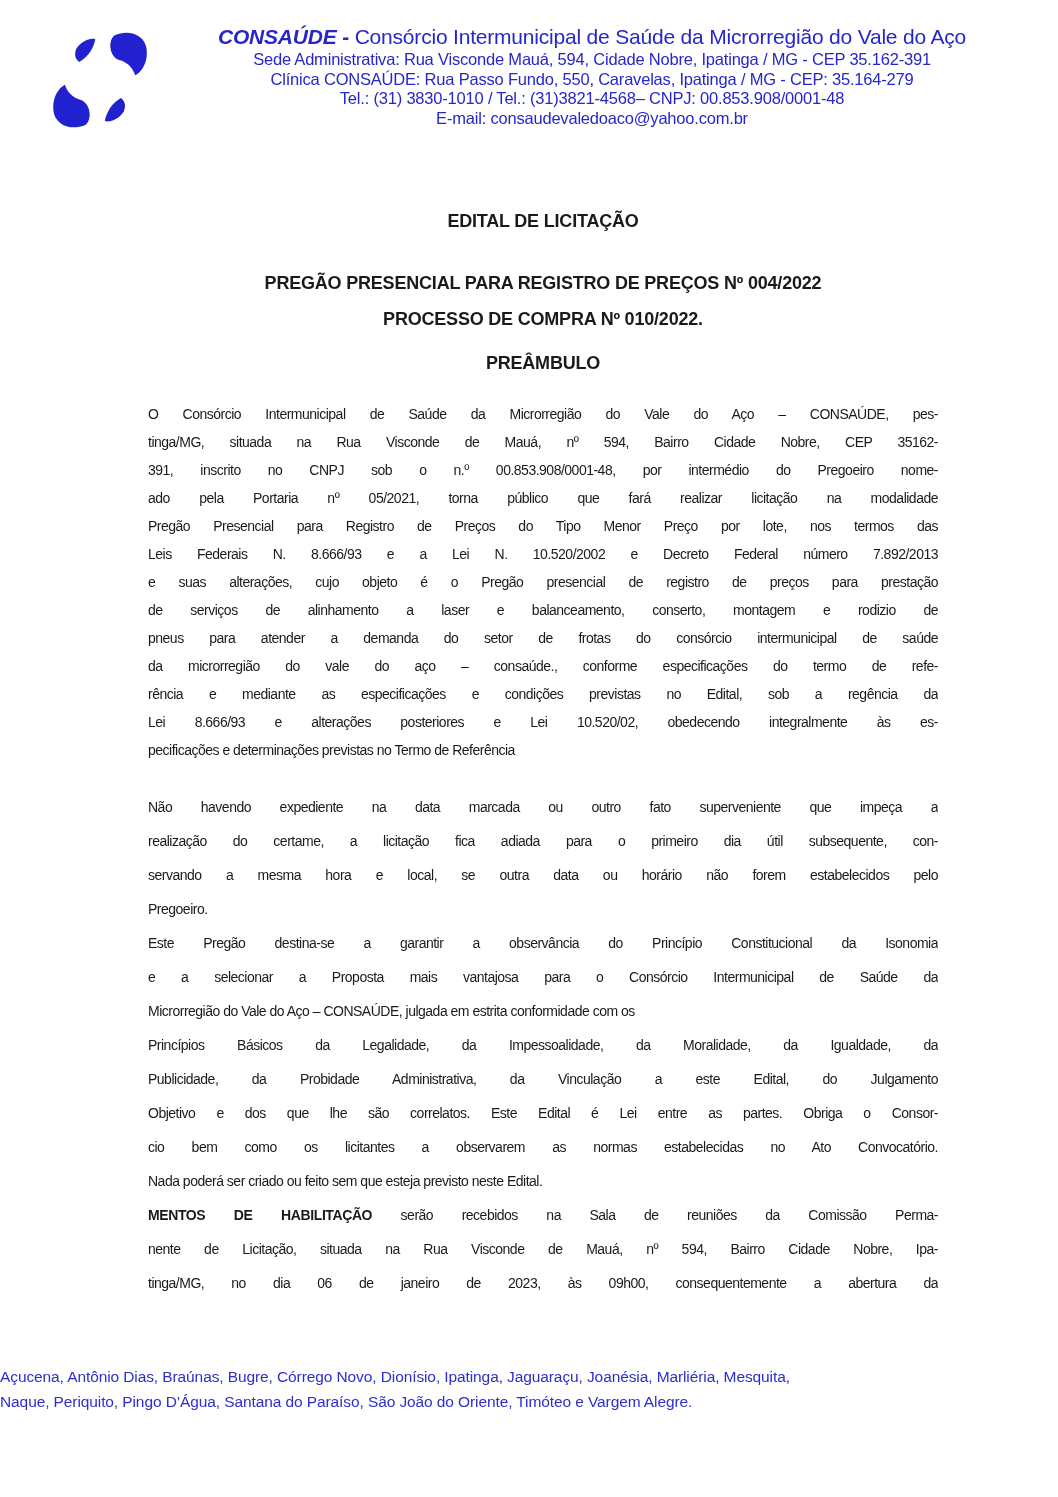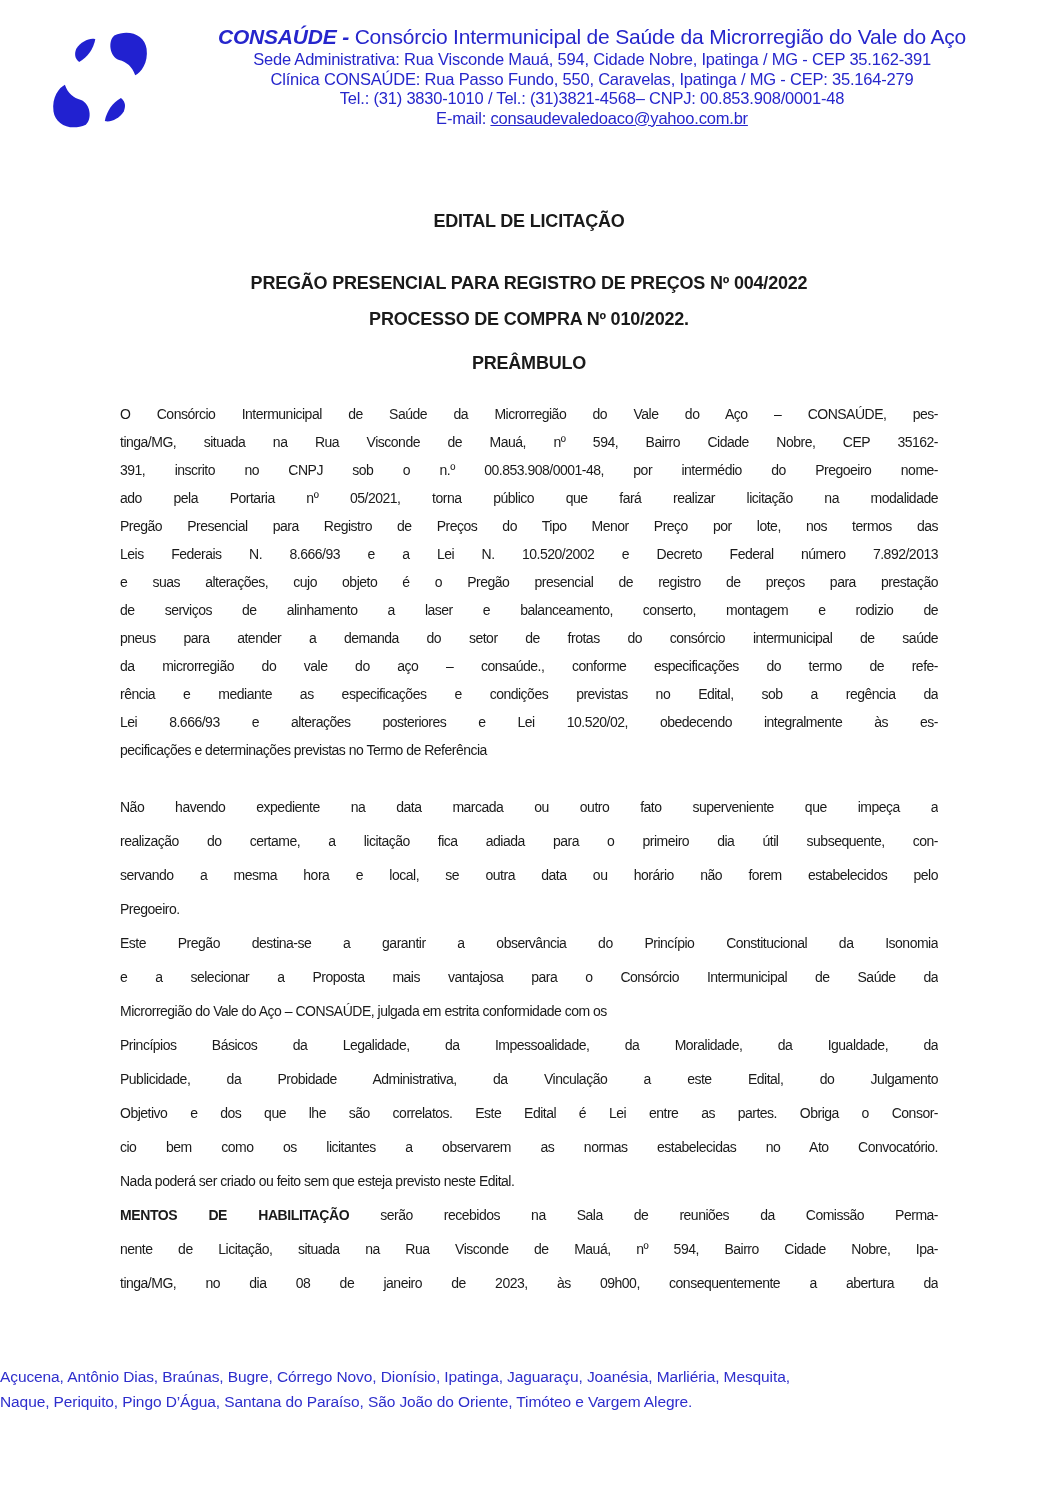--- a/index.html
+++ b/index.html
@@ -42,24 +42,24 @@
     letter-spacing: -0.2px;
     white-space: nowrap;
   }
   .org-name { font-weight: bold; font-style: italic; }
   .letterhead-line {
     font-size: 16.5px;
     line-height: 19.5px;
     letter-spacing: -0.2px;
     white-space: nowrap;
   }
-  .email-link { color: #2626cc; text-decoration: underline; cursor: pointer; }
+  .email-link { color: #2626cc; cursor: pointer; }
 
   
-  .main { padding: 0 120px; }
+  .main { padding: 0 120px; margin-left: 28px; }
 
   .doc-title {
     margin-top: 70px;
     text-align: center;
     font-weight: bold;
     font-size: 18px;
     line-height: 22px;
     letter-spacing: -0.2px;
   }
   .doc-subtitle {
@@ -169,21 +169,21 @@
         <div class="paragraph">
           <div class="line">Princípios Básicos da Legalidade, da Impessoalidade, da Moralidade, da Igualdade, da</div>
           <div class="line">Publicidade, da Probidade Administrativa, da Vinculação a este Edital, do Julgamento</div>
           <div class="line">Objetivo e dos que lhe são correlatos. Este Edital é Lei entre as partes. Obriga o Consor-</div>
           <div class="line">cio bem como os licitantes a observarem as normas estabelecidas no Ato Convocatório.</div>
           <div class="line last">Nada poderá ser criado ou feito sem que esteja previsto neste Edital.</div>
         </div>
         <div class="paragraph">
           <div class="line"><b>MENTOS DE HABILITAÇÃO</b> serão recebidos na Sala de reuniões da Comissão Perma-</div>
           <div class="line">nente de Licitação, situada na Rua Visconde de Mauá, nº 594, Bairro Cidade Nobre, Ipa-</div>
-          <div class="line">tinga/MG, no dia 08 de janeiro de 2023, às 09h00, consequentemente a abertura da</div>
+          <div class="line">tinga/MG, no dia 06 de janeiro de 2023, às 09h00, consequentemente a abertura da</div>
         </div>
       </div>
   </div>
 
   <div class="page-footer">
     <div>Açucena, Antônio Dias, Braúnas, Bugre, Córrego Novo, Dionísio, Ipatinga, Jaguaraçu, Joanésia, Marliéria, Mesquita,</div>
     <div>Naque, Periquito, Pingo D’Água, Santana do Paraíso, São João do Oriente, Timóteo e Vargem Alegre.</div>
   </div>
 
 </div>

